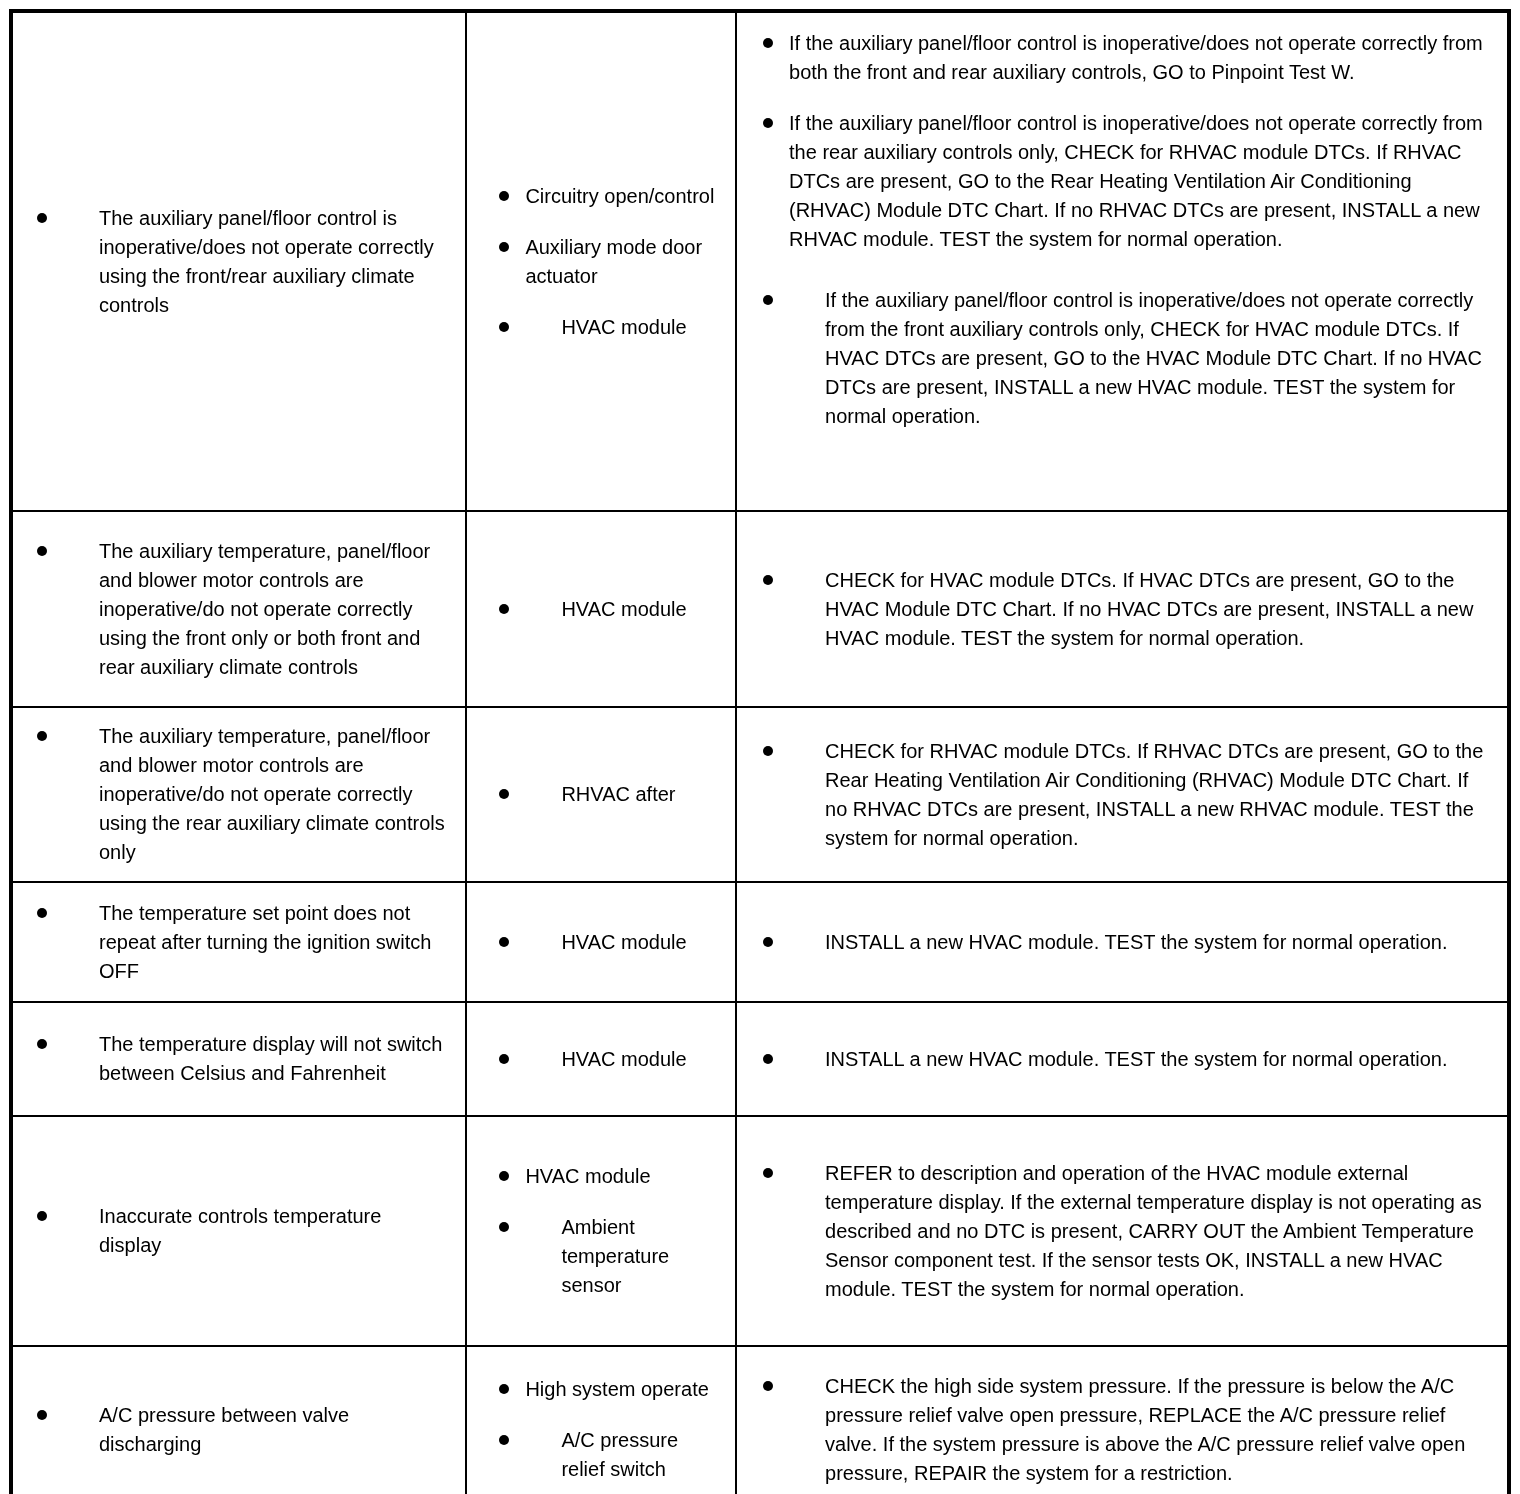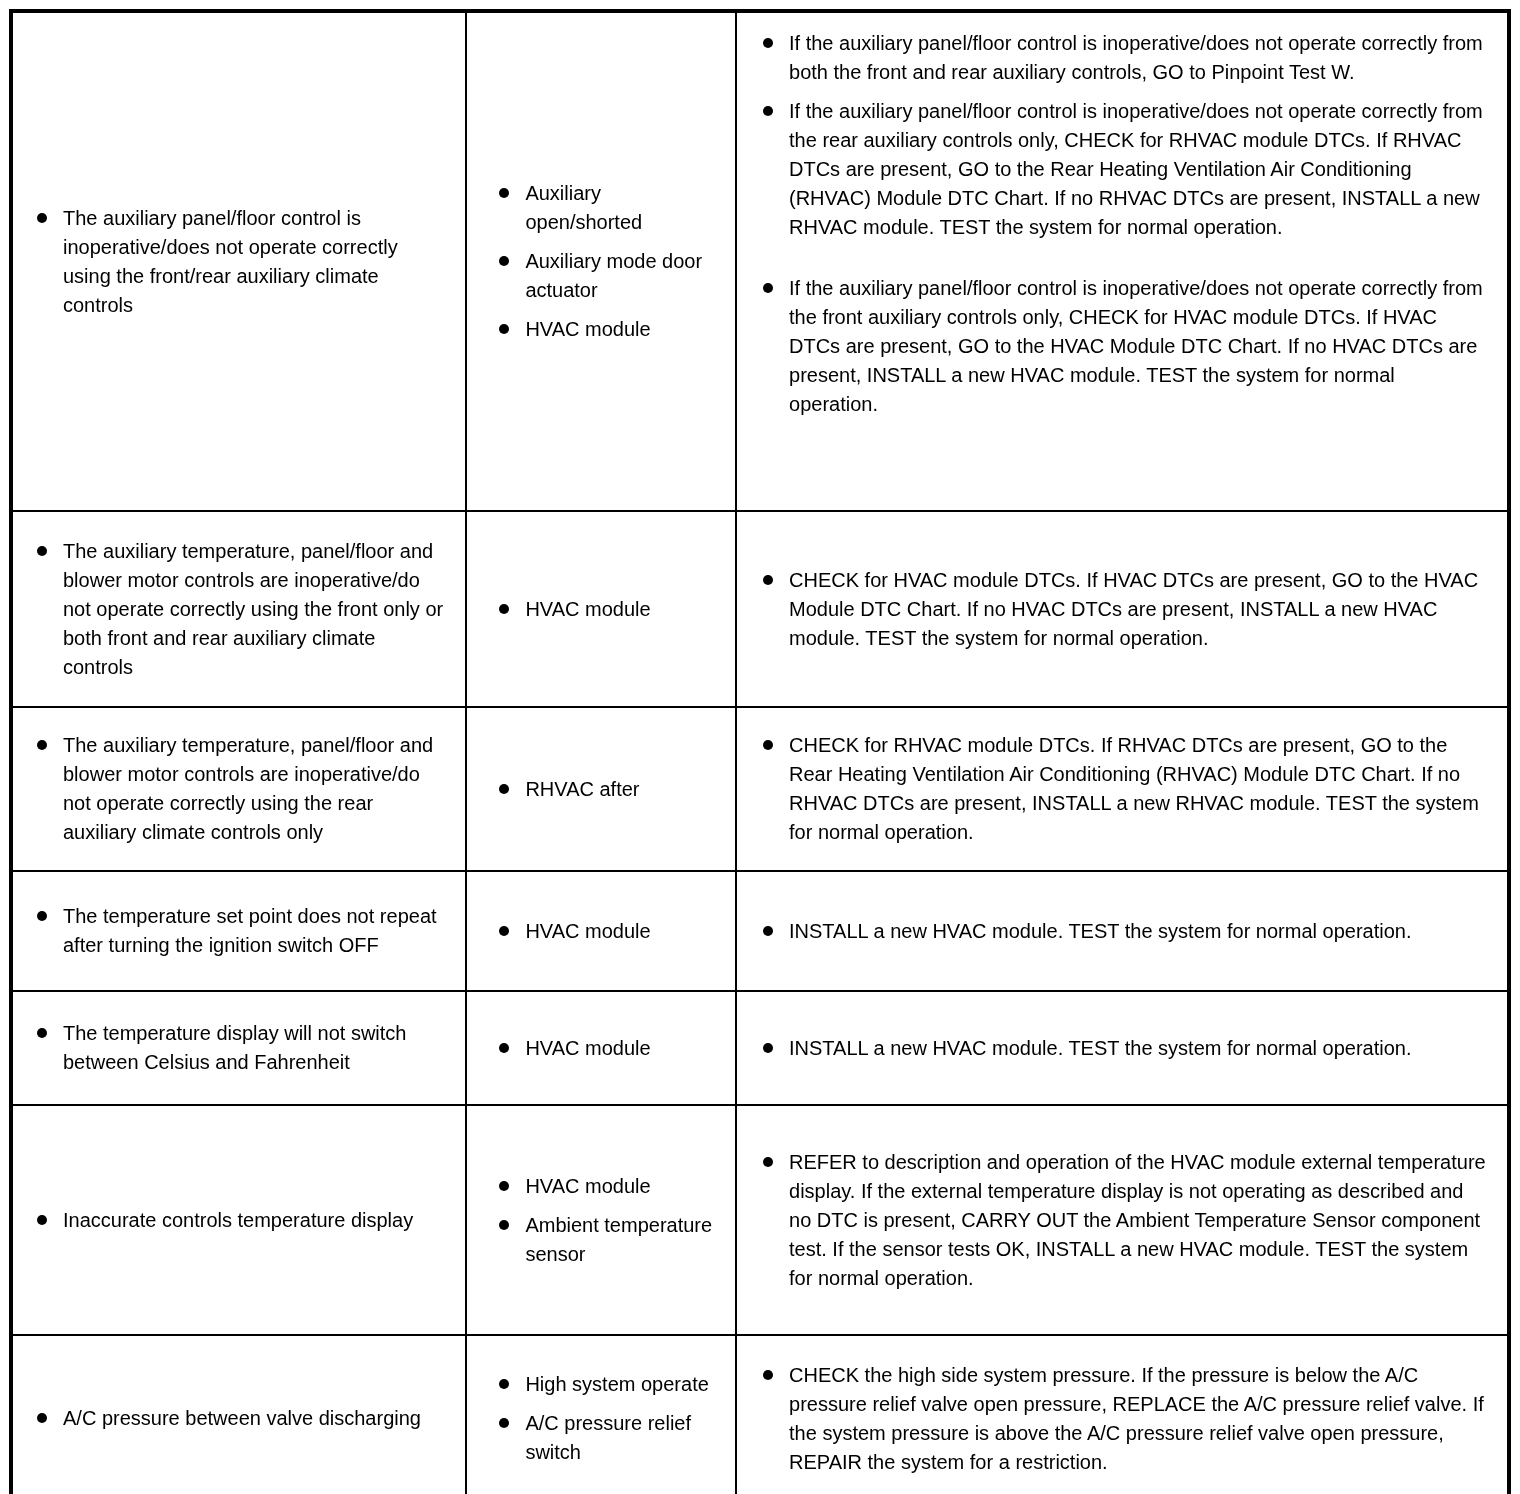--- a/index.html
+++ b/index.html
@@ -29,24 +29,24 @@
     vertical-align: middle;
     font-size: 20px;
     line-height: 1.45;
     padding: 14px 18px 14px 14px;
   }
   td.top { vertical-align: top; padding-top: 16px; }
   ul.blist { list-style: none; }
   ul.blist li {
     display: flex;
     align-items: flex-start;
-    margin: 10px 0;
+    margin: 22px 0;
   }
   ul.blist li:first-child { margin-top: 0; }
-  ul.blist li:last-child { margin-bottom: 0; }
+  ul.blist li:last-child { margin-bottom: 0; gap: 36px; }
   ul.blist li.gap { margin-top: 32px; }
   .bullet {
     flex: 0 0 auto;
     width: 10px;
     height: 10px;
     border-radius: 50%;
     background: #000;
     margin: 9px 16px 0 10px;
   }
   .sources-cell .bullet { margin-left: 18px; }
@@ -80,21 +80,21 @@
             <li>
               <span class="bullet"></span>
               <span class="txt">The auxiliary panel/floor control is inoperative/does not operate correctly using the front/rear auxiliary climate controls</span>
             </li>
           </ul>
         </td>
         <td class="sources-cell">
           <ul class="blist">
             <li>
               <span class="bullet"></span>
-              <span class="txt">Auxiliary open/shorted</span>
+              <span class="txt">Circuitry open/control</span>
             </li>
             <li>
               <span class="bullet"></span>
               <span class="txt">Auxiliary mode door actuator</span>
             </li>
             <li>
               <span class="bullet"></span>
               <span class="txt">HVAC module</span>
             </li>
           </ul>

